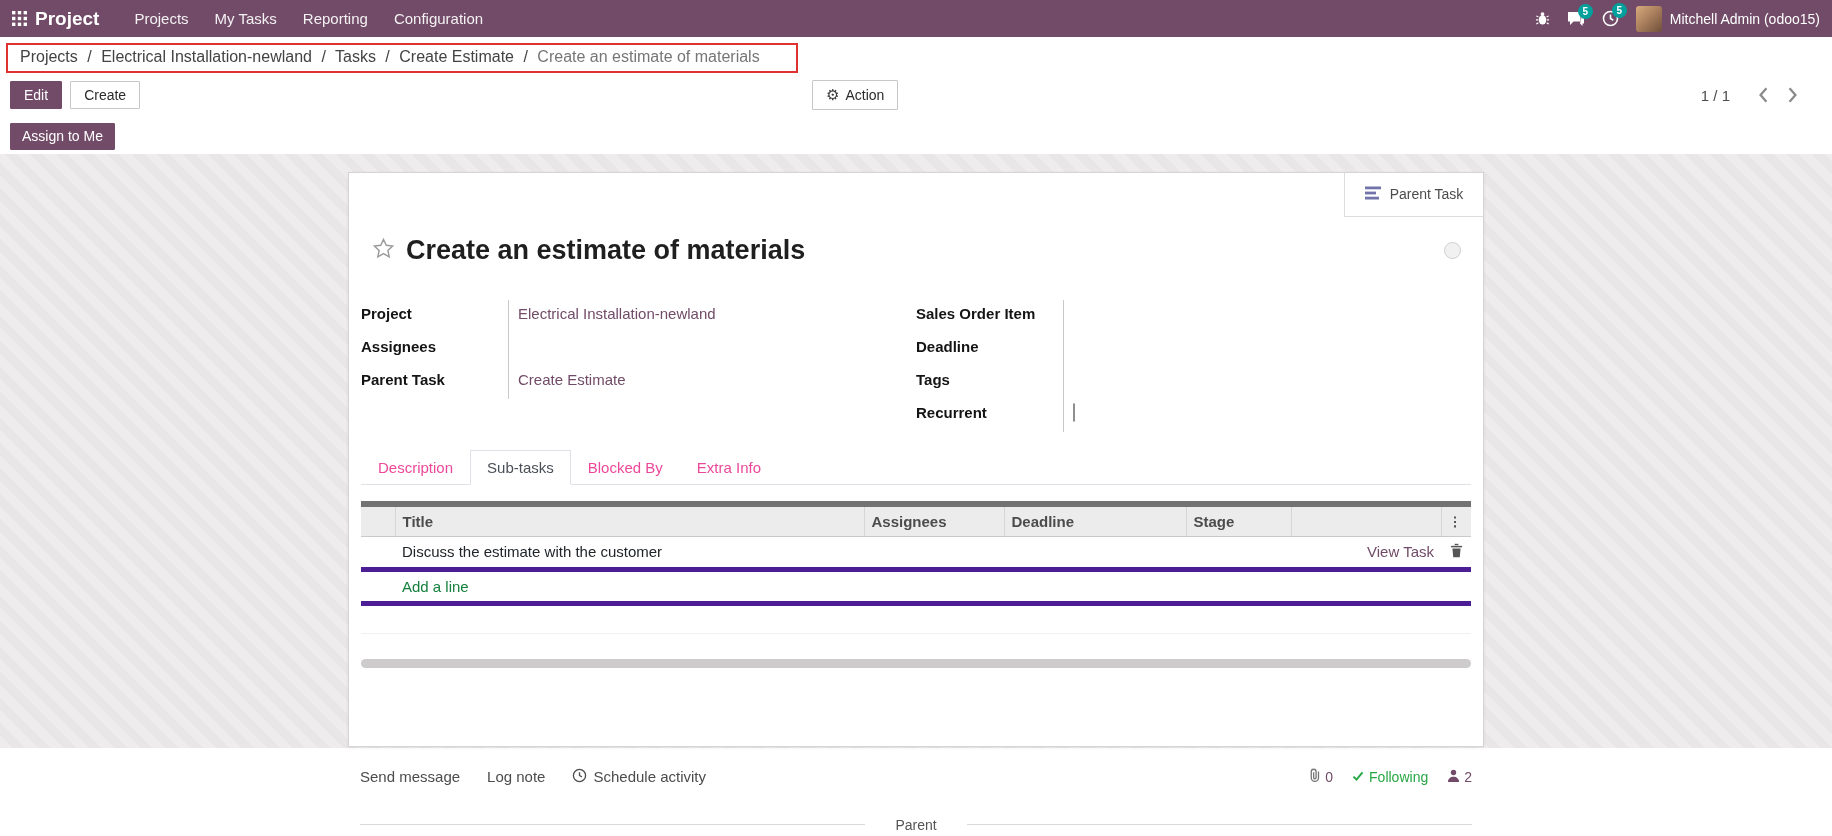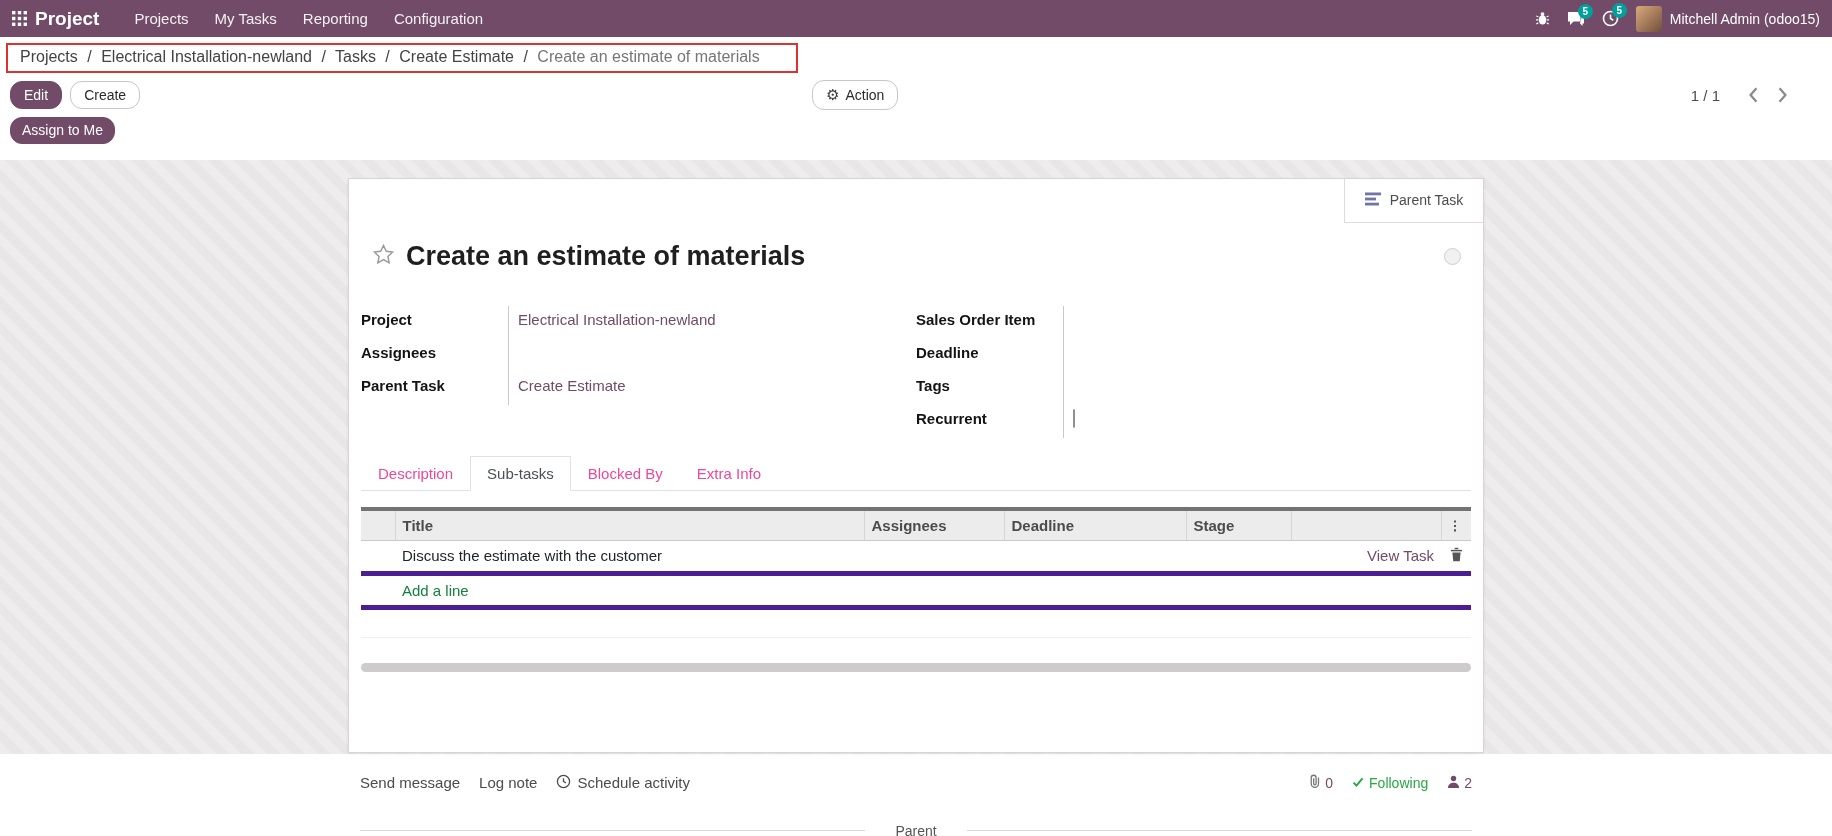--- a/index.html
+++ b/index.html
@@ -24,29 +24,29 @@
   .avatar { width: 26px; height: 26px; border-radius: 3px; background: linear-gradient(135deg, #d8ab7d 0%, #9c7355 60%, #6e4f3a 100%); }
 
   
   .control-panel { background: #fff; padding: 6px 16px 0 6px; }
   .red-box { display: inline-block; border: 2px solid #e03131; padding: 3px 36px 5px 12px; }
   .breadcrumb { font-size: 16px; white-space: nowrap; }
   .breadcrumb a { color: #434343; }
   .breadcrumb .sep { color: #434343; margin: 0 5px; }
   .breadcrumb .current { color: #767676; }
   .cp-actions { position: relative; margin-top: 6px; height: 32px; padding-left: 4px; display: flex; align-items: center; gap: 8px; }
-  .btn { font-family: inherit; font-size: 14px; border-radius: 12px; padding: 5px 13px; border: 1px solid transparent; cursor: pointer; line-height: 1.2; }
+  .btn { font-family: inherit; font-size: 14px; border-radius: 1px; padding: 5px 13px; border: 1px solid transparent; cursor: pointer; line-height: 1.2; }
   .btn-primary { background: #714B67; color: #fff; border-color: #714B67; }
   .btn-outline { background: #fff; border-color: #c7c7c7; color: #2b2b2b; }
   .action-btn { position: absolute; left: 806px; display: flex; align-items: center; gap: 6px; }
   .gear-glyph { font-size: 15px; color: #3d3d3d; }
-  .pager { position: absolute; right: 22px; display: flex; align-items: center; gap: 6px; }
+  .pager { position: absolute; right: 12px; display: flex; align-items: center; gap: 6px; }
   .pager-value { font-size: 15px; color: #4c4c4c; margin-right: 16px; }
   .pager-arrow { background: none; border: none; padding: 4px 6px; cursor: pointer; display: flex; align-items: center; }
-  .assign-row { margin: 6px 0 0 4px; padding-bottom: 16px; }
+  .assign-row { margin: 12px 0 0 4px; padding-bottom: 4px; }
   .btn-sm { padding: 4px 11px; font-size: 14px; }
 
   
   .content { height: 594px; padding-top: 18px;
     background: repeating-linear-gradient(45deg, #efeced 0px, #efeced 9px, #e9e6e7 9px, #e9e6e7 18px); }
   .sheet { position: relative; width: 1136px; height: 575px; margin: 0 auto; background: #fff;
     border: 1px solid #d6d4d4; box-shadow: 0 1px 3px rgba(0,0,0,.07); }
   .stat-btn { position: absolute; top: 0; right: 0; width: 139px; height: 44px; background: #fff;
     border: none; border-left: 1px solid #dcdcdc; border-bottom: 1px solid #dcdcdc; cursor: pointer;
     display: flex; align-items: center; justify-content: center; gap: 9px; font-size: 14px; color: #4c4c4c; font-family: inherit; }
@@ -65,36 +65,36 @@
   .o-checkbox { width: 14px; height: 14px; border: 1px solid #8f8f8f; border-radius: 2px; background: #fff; margin-top: 1px; cursor: pointer; }
 
   
   .tabs { display: flex; border-bottom: 1px solid #dee2e6; margin-top: 18px; }
   .tab { font-size: 15px; color: #ec4899; padding: 8px 16px; border: 1px solid transparent; margin-bottom: -1px; }
   .tab.active { color: #495057; background: #fff; border-color: #dee2e6 #dee2e6 #fff #dee2e6; }
 
   
   .tab-pane { margin-top: 16px; }
   table.o-list { width: 100%; border-collapse: collapse; font-size: 15px; table-layout: fixed; }
-  .o-list th { background: #ececec; border-top: 4px solid #737373; border-bottom: 1px solid #c9c9c9;
+  .o-list th { background: #ececec; border-top: 6px solid #737373; border-bottom: 1px solid #c9c9c9;
     padding: 6px 7px; text-align: left; font-weight: bold; color: #4c4c4c; }
   .o-list th + th { border-left: 1px solid #d6d6d6; }
   .o-list td { border-bottom: 5px solid #4c1d95; padding: 6px 7px; height: 30px; }
   .cell-right { text-align: right; }
   .view-task-link { color: #714B67; font-size: 15px; }
   .trash-btn { background: none; border: none; padding: 0 2px; cursor: pointer; }
   .add-line-link { color: #15803d; font-size: 15px; }
   .empty-row td { border-bottom: 1px solid #f0f0f0; }
   .dots-toggle { color: #555; font-size: 13px; letter-spacing: 1px; cursor: pointer; text-align: center; }
   .hscrollbar { height: 9px; background: #cdcbcb; border-radius: 5px; margin-top: 25px; }
 
   
   .chatter { width: 1136px; margin: 0 auto; padding: 19px 12px 0 12px; background: #fff; }
   .chatter-top { display: flex; align-items: center; }
-  .chatter-left { display: flex; align-items: center; gap: 19px; }
+  .chatter-left { display: flex; align-items: center; gap: 27px; }
   .chatter-btn { font-size: 15px; color: #4c4c4c; background: none; border: none; padding: 0; cursor: pointer; font-family: inherit; display: flex; align-items: center; gap: 6px; }
   .chatter-right { margin-left: auto; display: flex; align-items: center; gap: 19px; }
   .counter-group { display: flex; align-items: center; gap: 4px; cursor: pointer; }
   .counter-num { color: #714B67; font-size: 14px; }
   .following { display: flex; align-items: center; gap: 5px; color: #28a745; font-size: 14px; cursor: pointer; }
   .date-divider { display: flex; align-items: center; margin-top: 30px; }
   .date-divider .line { flex: 1; border-top: 1px solid #d9d9d9; }
   .date-divider .date-text { padding: 0 30px; font-size: 14px; color: #555; }
 </style>
 </head>

